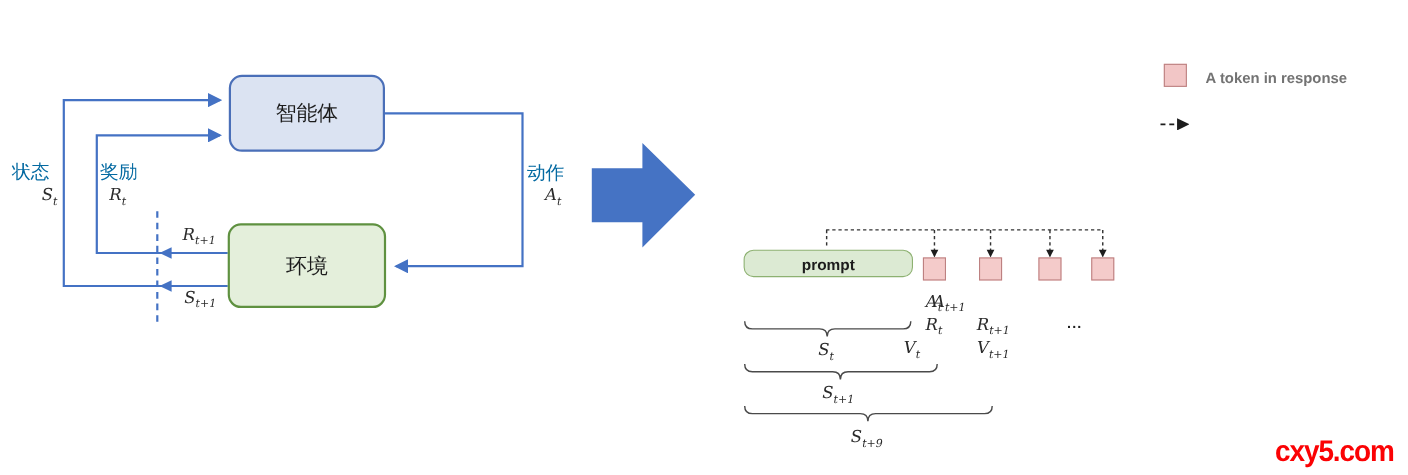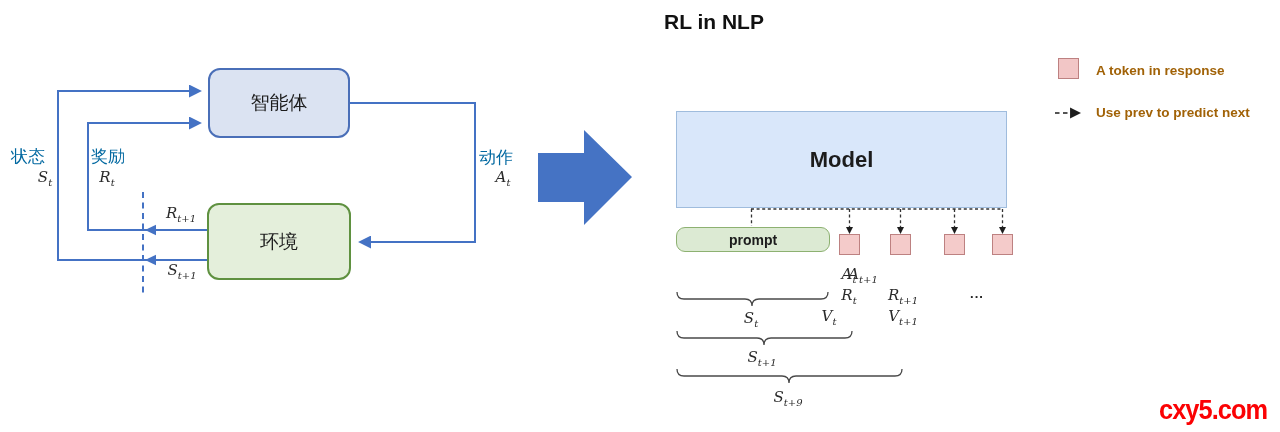--- a/index.html
+++ b/index.html
@@ -13,21 +13,21 @@
   #agent-box{left:208px;top:68px;width:142px;height:70px;border:2px solid #4a6fb8;border-radius:12px;background:#dbe3f2;font-size:19px;}
   #env-box{left:207px;top:203px;width:144px;height:77px;border:2px solid #5f9140;border-radius:12px;background:#e4efdb;font-size:19px;}
   #model-box{left:676px;top:111px;width:331px;height:97px;border:1.5px solid #9fbcdd;background:#d9e7fa;font-size:22px;font-weight:bold;}
   #prompt-box{left:676px;top:227px;width:154px;height:25px;border:1.5px solid #8db171;border-radius:9px;background:#dcead3;font-size:14px;font-weight:bold;}
   .token{position:absolute;top:234px;width:21px;height:21px;border:1px solid #bd8181;background:#f4cbca;box-sizing:border-box;}
   
   .cn{position:absolute;font-size:17px;color:#0369a1;}
   .mth{position:absolute;font-family:"DejaVu Serif",serif;font-style:italic;font-size:15px;color:#2a2a2a;transform:translateX(-50%);white-space:nowrap;}
   .mth sub{font-size:10px;font-style:italic;}
   #title{left:664px;top:10px;font-size:21px;font-weight:bold;color:#111;}
-  .legend-text{position:absolute;font-size:13.5px;font-weight:bold;color:#a16207;}
+  .legend-text{position:absolute;font-size:13.5px;font-weight:bold;color:#737373;}
   #legend-swatch{left:1058px;top:58px;width:21px;height:21px;border:1px solid #bd8181;background:#f2c6c6;box-sizing:border-box;}
   #ellipsis{left:977px;top:286px;font-size:13px;font-weight:bold;transform:translateX(-50%);letter-spacing:1px;color:#222;position:absolute;}
   #watermark{left:1159px;top:395px;font-size:27px;font-weight:bold;color:#fb0204;letter-spacing:-1px;transform:scaleX(0.94);transform-origin:left top;position:absolute;}
   svg.overlay{position:absolute;left:0;top:0;width:1280px;height:432px;pointer-events:none;}
 </style>
 </head>
 <body>
 
 <div id="canvas">
 
@@ -67,44 +67,40 @@
 
     <g stroke="#4a4a4a" stroke-width="1.3" fill="none">
       <path d="M 677 292 Q 677 299 684 299 L 745 299 Q 752 299 752 306 Q 752 299 759 299 L 821 299 Q 828 299 828 292"></path>
       <path d="M 677 331 Q 677 338 684 338 L 757 338 Q 764 338 764 345 Q 764 338 771 338 L 845 338 Q 852 338 852 331"></path>
       <path d="M 677 369 Q 677 376 684 376 L 782 376 Q 789 376 789 383 Q 789 376 796 376 L 895 376 Q 902 376 902 369"></path>
     </g>
 
     <path d="M 1055 113 H 1079" fill="none" stroke="#1d1d1d" stroke-width="1.6" stroke-dasharray="4.5 3.5" marker-end="url(#arrBlack)"></path>
   </svg>
 
-  <div id="title" class="abs">RL in NLP</div>
 
   <div id="env-box" class="node">
     <span>环境</span>
   </div>
   <div id="agent-box" class="node">
     <span>智能体</span>
   </div>
 
   <div class="cn" style="left:11px;top:145px;">状态</div>
   <div class="mth" style="left:45px;top:168px;"><i>S</i><sub>t</sub></div>
 
   <div class="cn" style="left:91px;top:145px;">奖励</div>
   <div class="mth" style="left:107px;top:168px;"><i>R</i><sub>t</sub></div>
 
   <div class="cn" style="left:479px;top:146px;">动作</div>
   <div class="mth" style="left:503px;top:168px;"><i>A</i><sub>t</sub></div>
 
   <div class="mth" style="left:181px;top:204px;"><i>R</i><sub>t+1</sub></div>
   <div class="mth" style="left:182px;top:261px;"><i>S</i><sub>t+1</sub></div>
 
-  <div id="model-box" class="node">
-    <span>Model</span>
-  </div>
   <div id="prompt-box" class="node">
     <span>prompt</span>
   </div>
 
   <div class="token" style="left:839px;"></div>
   <div class="token" style="left:890px;"></div>
   <div class="token" style="left:944px;"></div>
   <div class="token" style="left:992px;"></div>
 
   <div class="mth" style="left:849px;top:265px;"><i>A</i><sub>t</sub></div>
@@ -117,17 +113,16 @@
   <div class="mth" style="left:903px;top:307px;"><i>V</i><sub>t+1</sub></div>
 
   <div id="ellipsis">...</div>
 
   <div class="mth" style="left:751px;top:309px;"><i>S</i><sub>t</sub></div>
   <div class="mth" style="left:762px;top:348px;"><i>S</i><sub>t+1</sub></div>
   <div class="mth" style="left:788px;top:388px;"><i>S</i><sub>t+9</sub></div>
 
   <div id="legend-swatch" class="abs"></div>
   <div class="legend-text" style="left:1096px;top:63px;">A token in response</div>
-  <div class="legend-text" style="left:1096px;top:105px;">Use prev to predict next</div>
 
   <div id="watermark">cxy5.com</div>
 
 </div>
 
 </body></html>

